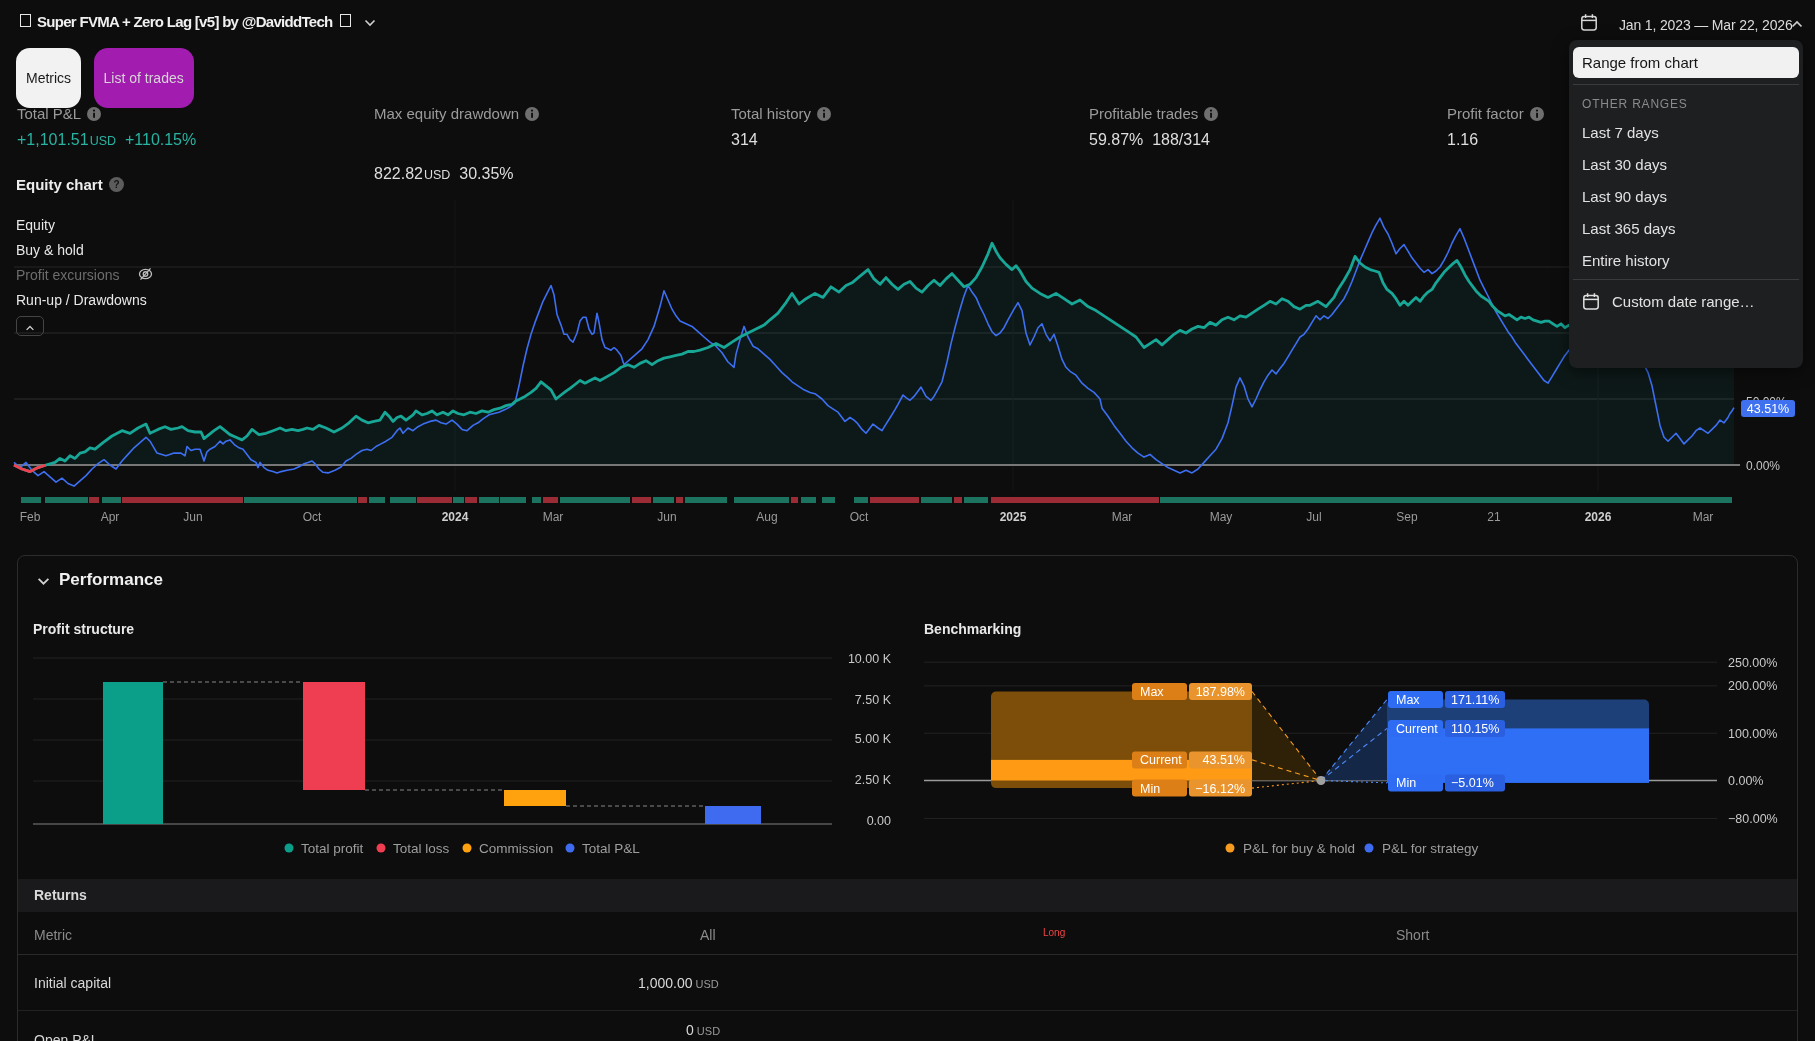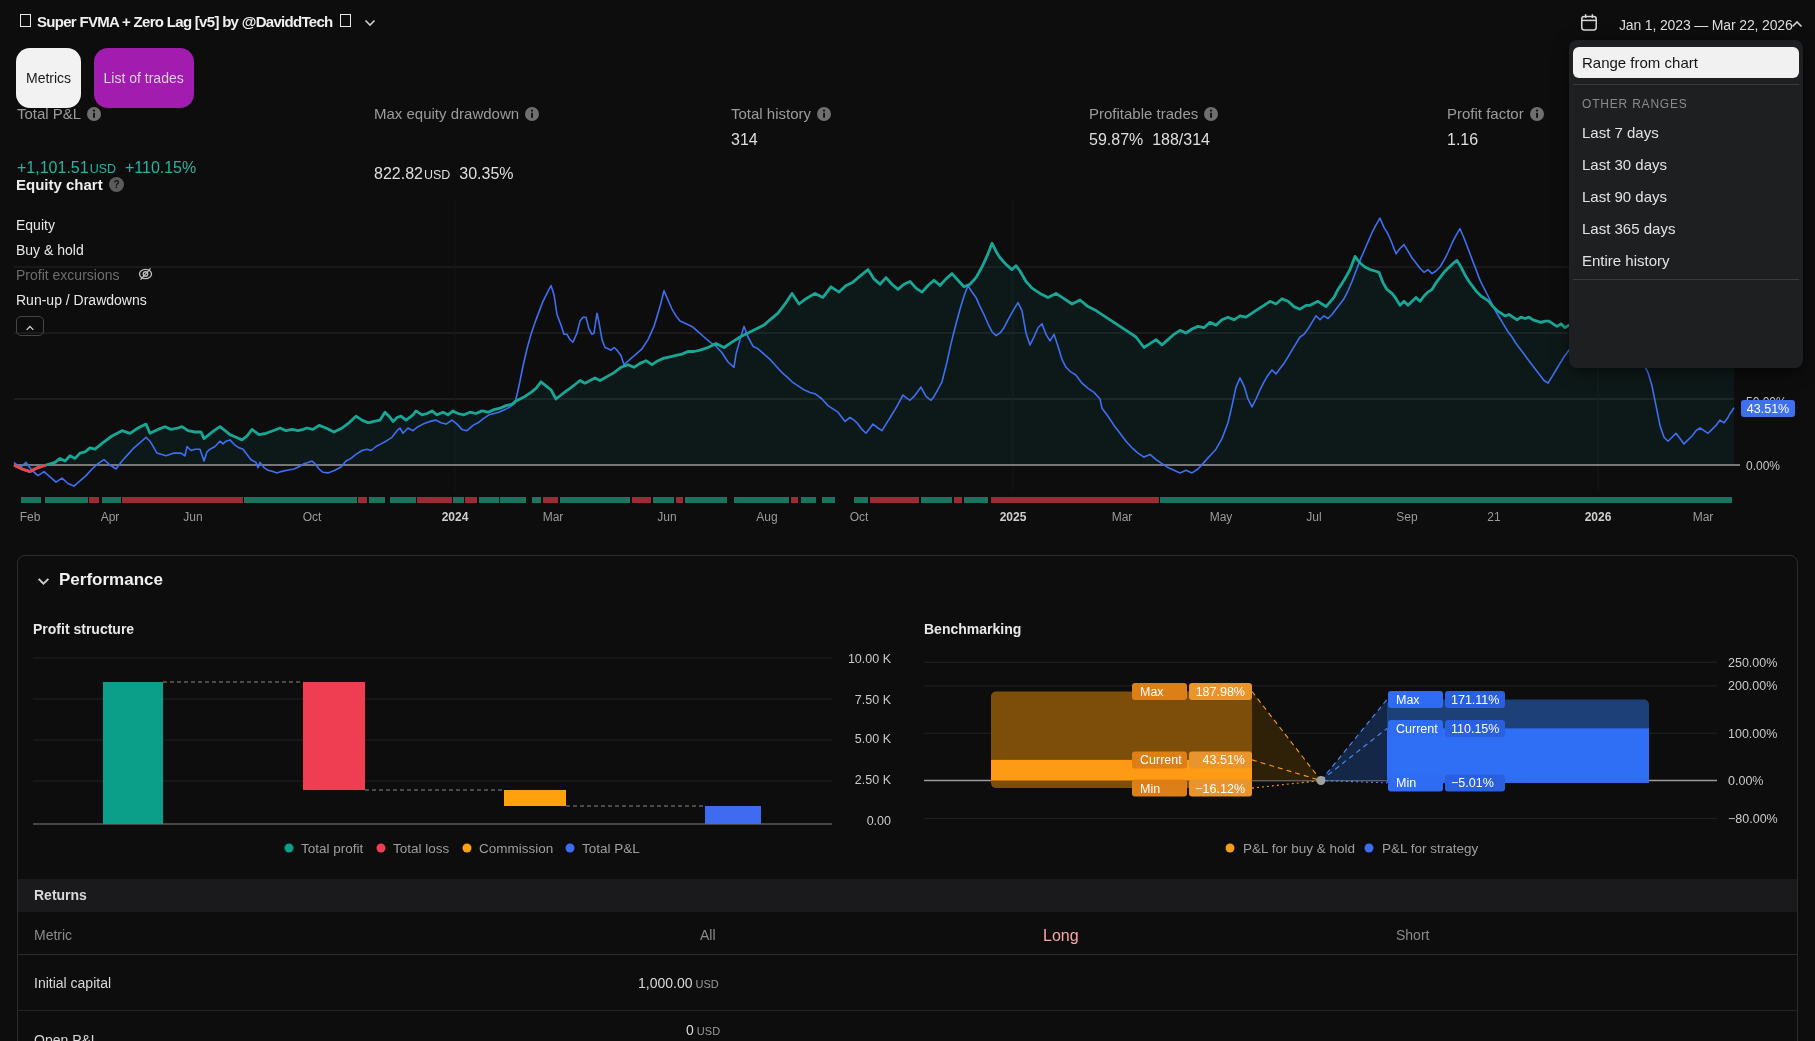--- a/index.html
+++ b/index.html
@@ -35,21 +35,21 @@
 <div class="abs" style="left:16px;top:48px;">
 <span class="pill" style="background:#f2f2f2;color:#1a1a1a;">Metrics</span>
 <span class="pill" style="background:#a21caf;color:#d6d6d6;margin-left:8px;">List of trades</span>
 </div>
 
 <div class="abs" style="left:17px;top:105px;"><span class="lbl">Total P&amp;L</span><span class="ico"><svg width="14" height="14" viewBox="0 0 14 14">
         <circle cx="7" cy="7" r="7" fill="#6f6f6f"></circle>
         <rect x="6.1" y="5.8" width="1.9" height="5" fill="#111"></rect>
         <circle cx="7" cy="3.6" r="1.1" fill="#111"></circle>
       </svg></span></div>
-<div class="abs" style="left:17px;top:131px;margin-top:28px;"><span class="val green">+1,101.51</span><span class="green" style="font-size:12.5px;margin-left:1px;">USD</span><span class="val green">&nbsp;&nbsp;+110.15%</span></div>
+<div class="abs" style="left:17px;top:131px;"><span class="val green">+1,101.51</span><span class="green" style="font-size:12.5px;margin-left:1px;">USD</span><span class="val green">&nbsp;&nbsp;+110.15%</span></div>
 <div class="abs" style="left:374px;top:105px;"><span class="lbl">Max equity drawdown</span><span class="ico"><svg width="14" height="14" viewBox="0 0 14 14">
         <circle cx="7" cy="7" r="7" fill="#6f6f6f"></circle>
         <rect x="6.1" y="5.8" width="1.9" height="5" fill="#111"></rect>
         <circle cx="7" cy="3.6" r="1.1" fill="#111"></circle>
       </svg></span></div>
 <div class="abs" style="left:374px;top:131px;margin-top:34px;"><span class="val">822.82</span><span style="font-size:12.5px;color:#dedede;margin-left:1px;">USD</span><span class="val">&nbsp;&nbsp;30.35%</span></div>
 <div class="abs" style="left:731px;top:105px;"><span class="lbl">Total history</span><span class="ico"><svg width="14" height="14" viewBox="0 0 14 14">
         <circle cx="7" cy="7" r="7" fill="#6f6f6f"></circle>
         <rect x="6.1" y="5.8" width="1.9" height="5" fill="#111"></rect>
         <circle cx="7" cy="3.6" r="1.1" fill="#111"></circle>
@@ -259,31 +259,40 @@
       <text x="1243" y="853">P&amp;L for buy &amp; hold</text>
 <circle cx="1369" cy="848" r="4.5" fill="#3e6bf0"></circle>
       <text x="1382" y="853">P&amp;L for strategy</text>
 </g>
 </svg>
 
 <div class="abs" style="left:18px;top:879px;width:1779px;height:33px;background:#1a1a1c;"></div>
 <div class="abs" style="left:34px;top:887px;font-size:14px;font-weight:bold;color:#d9d9d9;">Returns</div>
 <div class="abs" style="left:34px;top:927px;font-size:14px;color:#8a8a8a;">Metric</div>
 <div class="abs" style="left:700px;top:927px;font-size:14px;color:#8a8a8a;">All</div>
-<div class="abs" style="left:1043px;top:927px;font-size:16px;color:#fca5a5;">Long</div>
+<div class="abs" style="left:1043px;top:927px;font-size:10px;color:#ef4444;">Long</div>
 <div class="abs" style="left:1396px;top:927px;font-size:14px;color:#8a8a8a;">Short</div>
 <div class="abs" style="left:18px;top:954px;width:1779px;height:1px;background:#2a2a2a;"></div>
 <div class="abs" style="left:34px;top:975px;font-size:14px;color:#d8d8d8;">Initial capital</div>
 <div class="abs" style="left:638px;top:975px;font-size:14px;color:#d8d8d8;">1,000.00<span style="font-size:11px;color:#9a9a9a;"> USD</span></div>
 <div class="abs" style="left:18px;top:1010px;width:1779px;height:1px;background:#222;"></div>
 <div class="abs" style="left:34px;top:1032px;font-size:14px;color:#d8d8d8;">Open P&amp;L</div>
 <div class="abs" style="left:686px;top:1022px;font-size:14px;color:#d8d8d8;">0<span style="font-size:11px;color:#9a9a9a;"> USD</span></div>
 
 <div class="abs" style="left:1569px;top:40px;width:234px;height:328px;background:#1e1f21;border-radius:8px;box-shadow:0 4px 16px rgba(0,0,0,0.5);">
 <div style="margin:7px 4px 0 4px;height:31px;line-height:31px;background:#f1f1f1;border-radius:6px;padding-left:9px;font-size:15px;color:#141414;">Range from chart</div>
 <div style="margin:6px 4px;height:1px;background:#3b3b3b;"></div>
 <div style="height:26px;line-height:26px;padding-left:13px;font-size:12px;color:#8a8a8a;letter-spacing:0.8px;">OTHER RANGES</div>
 <div class="dditem">Last 7 days</div>
 <div class="dditem">Last 30 days</div>
 <div class="dditem">Last 90 days</div>
 <div class="dditem">Last 365 days</div>
 <div class="dditem">Entire history</div>
 <div style="margin:2px 4px 0 4px;height:1px;background:#3b3b3b;"></div>
+<div style="height:36px;padding-top:6px;padding-left:13px;font-size:15px;color:#e2e2e2;display:flex;align-items:center;">
+      <svg width="18" height="19" viewBox="0 0 18 19" fill="none" stroke="#e0e0e0" stroke-width="1.5">
+        <rect x="1.8" y="3.6" width="14.4" height="13.4" rx="2.4"></rect>
+        <line x1="1.8" y1="7.4" x2="16.2" y2="7.4"></line>
+        <line x1="5.6" y1="1.2" x2="5.6" y2="5"></line>
+        <line x1="12.4" y1="1.2" x2="12.4" y2="5"></line>
+      </svg>
+      <span style="margin-left:12px;">Custom date range…</span>
+    </div>
 </div>
 </body></html>

